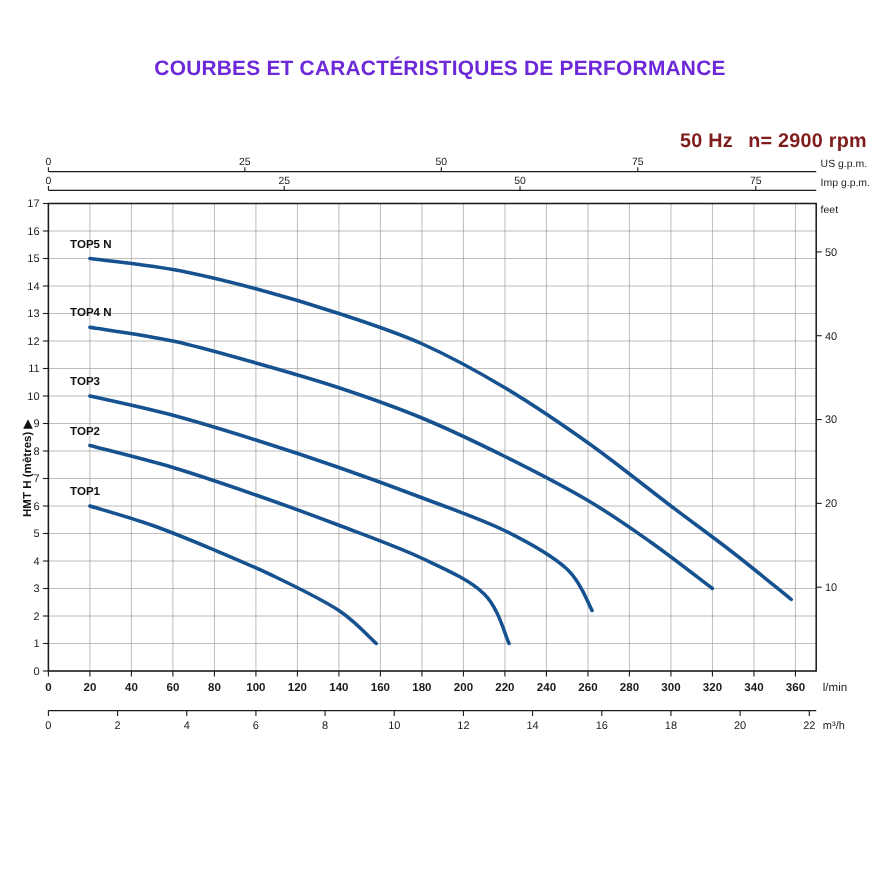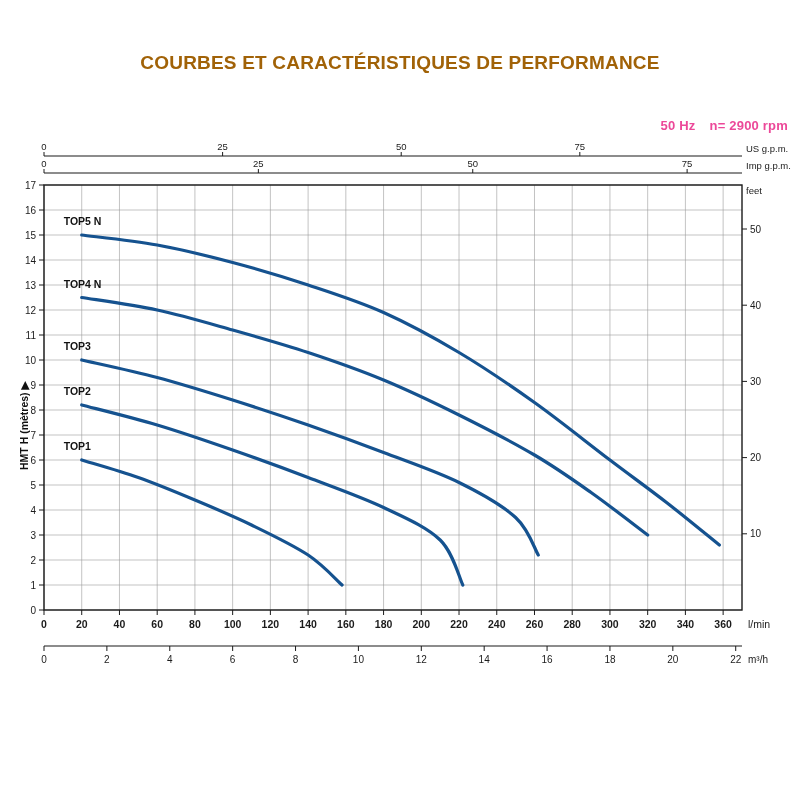--- a/index.html
+++ b/index.html
@@ -20,30 +20,30 @@
     height: 800px;
   }
   #chart-title {
     position: absolute;
     top: 52px;
     left: 0;
     width: 800px;
     text-align: center;
     font-size: 19px;
     font-weight: bold;
-    color: #a16207;
+    color: #6d28d9;
     letter-spacing: 0.2px;
   }
   #freq-note {
     position: absolute;
     top: 118px;
     right: 12px;
-    font-size: 13px;
+    font-size: 18px;
     font-weight: bold;
-    color: #ec4899;
+    color: #7f1d1d;
     letter-spacing: 0.2px;
   }
   #freq-note .sep { display: inline-block; width: 14px; }
 
   #plot-area {
     position: absolute;
     left: 0;
     top: 140px;
     width: 800px;
     height: 530px;

